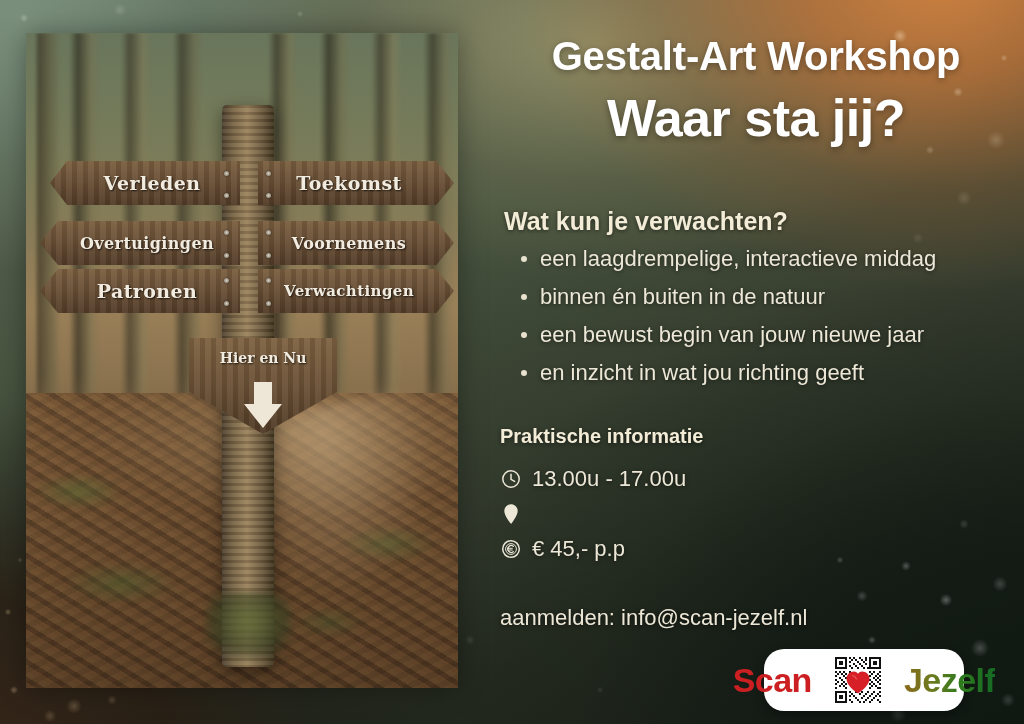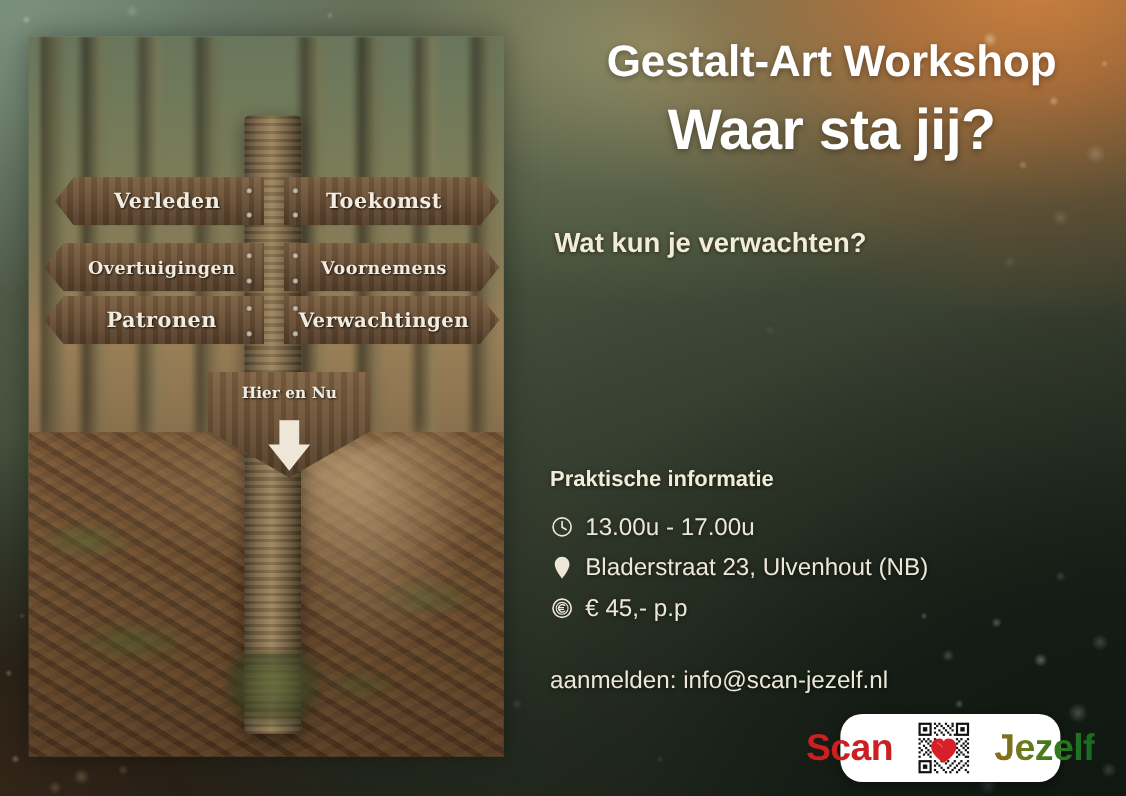--- a/index.html
+++ b/index.html
@@ -138,21 +138,21 @@
     box-shadow:0 3px 8px rgba(0,0,0,0.45);
     display:flex;align-items:center;}
   .sign .lbl{
     width:100%;text-align:center;color:#f2ece0;
     font-family:"DejaVu Serif", serif;font-weight:700;font-size:19px;
     letter-spacing:0.4px;text-shadow:1px 1px 2px rgba(0,0,0,0.75);
     white-space:nowrap;}
   .sign.left{clip-path:polygon(0% 50%, 9% 0%, 100% 0%, 100% 100%, 9% 100%);padding-left:14px;box-sizing:border-box;}
   .sign.right{clip-path:polygon(0% 0%, 91% 0%, 100% 50%, 91% 100%, 0% 100%);padding-right:14px;box-sizing:border-box;}
   .sign .lbl.small{font-size:16px;}
-  .sign .lbl.xsmall{font-size:18px;}
+  .sign .lbl.xsmall{font-size:15px;}
   .screw{position:absolute;width:5px;height:5px;border-radius:50%;
     background:radial-gradient(circle,#d6cfc0,#7b7366);box-shadow:0 0 2px rgba(0,0,0,.6);}
   
   .downsign{position:absolute;left:163px;top:305px;width:148px;height:96px;
     clip-path:polygon(0% 0%, 100% 0%, 100% 56%, 50% 100%, 0% 56%);
     background:
       repeating-linear-gradient(90deg, rgba(0,0,0,0.09) 0 5px, rgba(255,255,255,0.045) 5px 11px),
       linear-gradient(180deg,#7e6242 0%,#6b5136 50%,#4f3a26 100%);
     box-shadow:0 4px 10px rgba(0,0,0,0.5);}
   .downsign .lbl{position:absolute;top:12px;left:0;right:0;text-align:center;
@@ -265,39 +265,44 @@
       </span>
     </div>
   </div>
 
   <div id="content">
 
     <div class="title1">Gestalt-Art Workshop</div>
     <div class="title2">Waar sta jij?</div>
 
     <div class="h2" id="expect-head">Wat kun je verwachten?</div>
+    <ul id="expect-list">
+      <li>een laagdrempelige, interactieve middag</li>
+      <li>binnen én buiten in de natuur</li>
+      <li>een bewust begin van jouw nieuwe jaar</li>
+      <li>en inzicht in wat jou richting geeft</li>
+    </ul>
 
     <div class="h2" id="info-head">Praktische informatie</div>
     <ul id="info-list">
       <li>
         <span class="ico">
           <svg width="20" height="20" viewBox="0 0 20 20">
             <circle cx="10" cy="10" r="8.2" fill="none" stroke="#ece7d6" stroke-width="1.5"></circle>
             <path d="M10 5.2 V10.3 L13.6 12.4" fill="none" stroke="#ece7d6" stroke-width="1.5" stroke-linecap="round"></path>
           </svg>
         </span>
         <span>13.00u - 17.00u</span>
       </li>
       <li>
         <span class="ico">
           <svg width="20" height="22" viewBox="0 0 20 22">
             <path d="M10 1.2c-3.7 0-6.7 3-6.7 6.7 0 4.9 6.7 13 6.7 13s6.7-8.1 6.7-13c0-3.7-3-6.7-6.7-6.7z" fill="#ece7d6"></path>
           </svg>
         </span>
-        <span>Bladerstraat 23, Ulvenhout (NB)</span>
       </li>
       <li>
         <span class="ico">
           <svg width="20" height="20" viewBox="0 0 20 20">
             <circle cx="10" cy="10" r="8.3" fill="none" stroke="#ece7d6" stroke-width="1.5"></circle>
             <circle cx="10" cy="10" r="5.4" fill="none" stroke="#ece7d6" stroke-width="1"></circle>
             <path d="M12.3 7.3a3.4 3.4 0 100 5.4" fill="none" stroke="#ece7d6" stroke-width="1.3" stroke-linecap="round"></path>
             <path d="M6.9 9.3h4.4M6.9 11h4.4" stroke="#ece7d6" stroke-width="1" stroke-linecap="round"></path>
           </svg>
         </span>

